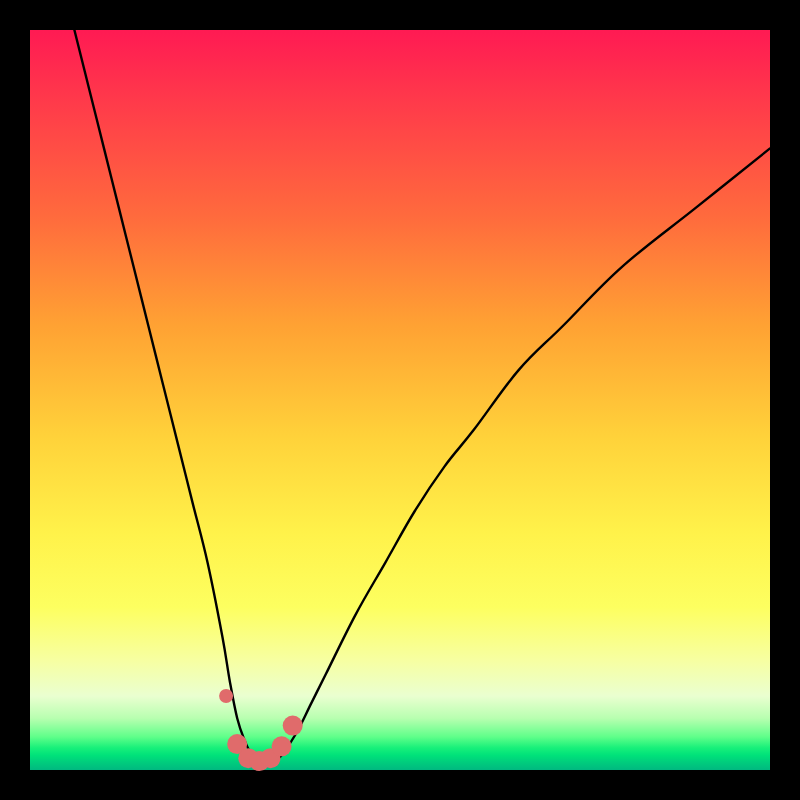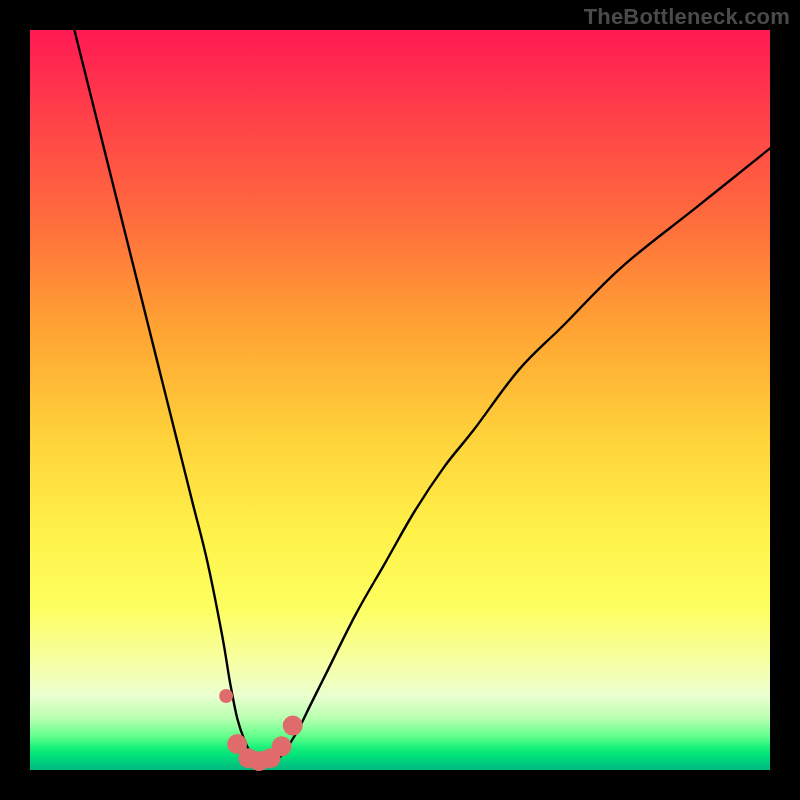--- a/index.html
+++ b/index.html
@@ -76,14 +76,13 @@
           <circle cx="196.10000000000002" cy="666" r="7" fill="#e06b6b"></circle>
           <circle cx="207.20000000000002" cy="714.1" r="10" fill="#e06b6b"></circle>
           <circle cx="218.29999999999998" cy="728.16" r="10" fill="#e06b6b"></circle>
           <circle cx="229.4" cy="731.12" r="10" fill="#e06b6b"></circle>
           <circle cx="240.5" cy="728.16" r="10" fill="#e06b6b"></circle>
           <circle cx="251.60000000000002" cy="716.32" r="10" fill="#e06b6b"></circle>
           <circle cx="262.7" cy="695.6" r="10" fill="#e06b6b"></circle>
         </g>
     </svg>
   </div>
-  <div class="watermark">TheBottleneck.com</div>
 </div>
 
 </body></html>

